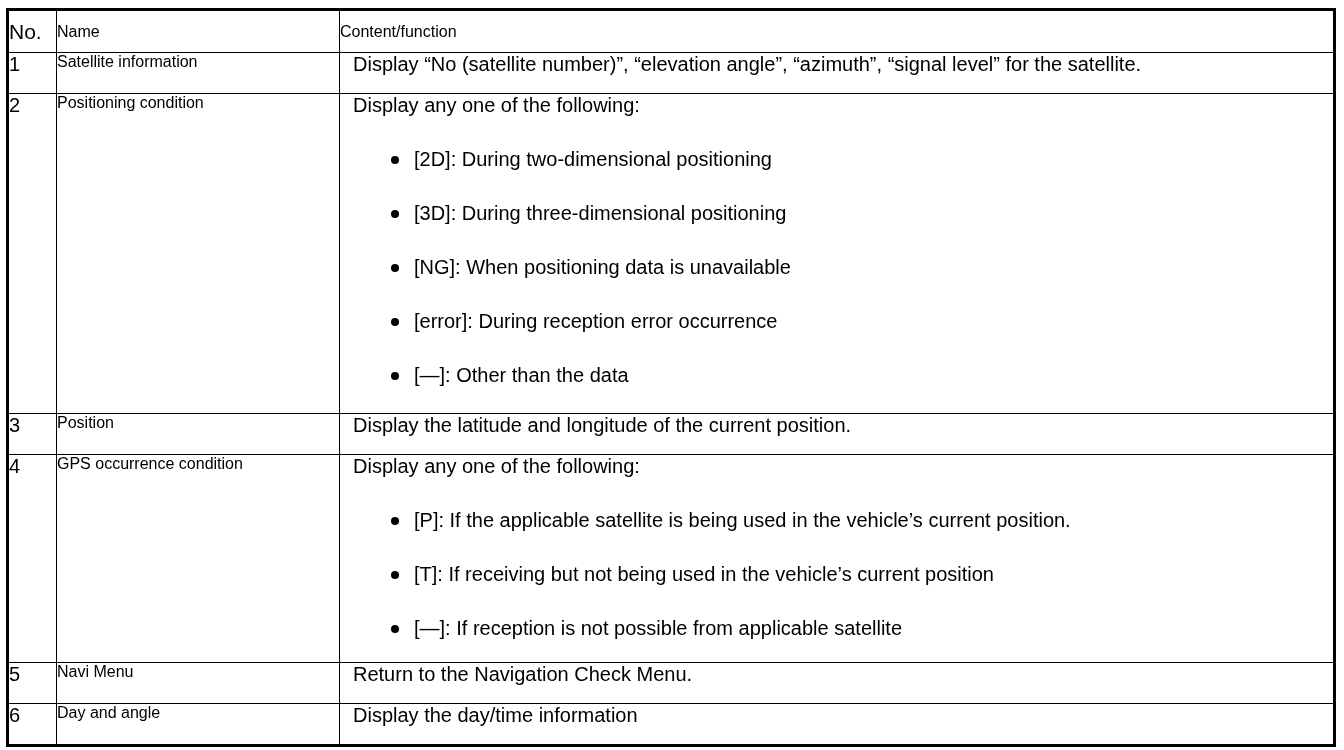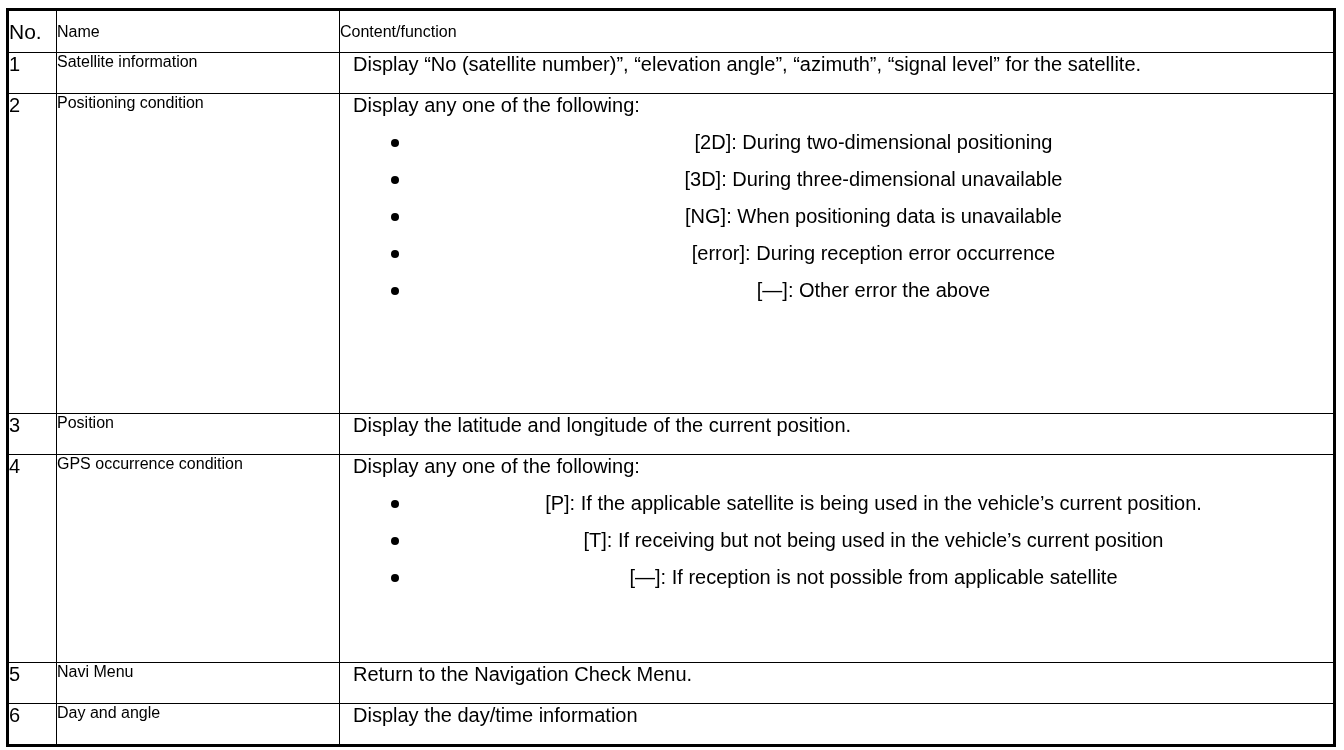--- a/index.html
+++ b/index.html
@@ -78,22 +78,21 @@
   ul.bullets {
     list-style: none;
     margin: 0;
     padding: 0;
   }
   ul.bullets li {
     position: relative;
     padding-left: 74px;
     font-size: 20px;
     line-height: 1.15;
-    margin-top: 14px;
-    text-align: center;
+    margin-top: 31px;
   }
   ul.bullets li .dot {
     position: absolute;
     left: 51px;
     top: 8px;
     width: 8px;
     height: 8px;
     background: #000;
     border-radius: 50%;
   }
@@ -140,33 +139,33 @@
         <td class="name-cell">Positioning condition</td>
         <td class="content-cell">
           <p class="lead">Display any one of the following:</p>
           <ul class="bullets">
             <li>
               <span class="dot"></span>
               <span>[2D]: During two-dimensional positioning</span>
             </li>
             <li>
               <span class="dot"></span>
-              <span>[3D]: During three-dimensional unavailable</span>
+              <span>[3D]: During three-dimensional positioning</span>
             </li>
             <li>
               <span class="dot"></span>
               <span>[NG]: When positioning data is unavailable</span>
             </li>
             <li>
               <span class="dot"></span>
               <span>[error]: During reception error occurrence</span>
             </li>
             <li>
               <span class="dot"></span>
-              <span>[—]: Other error the above</span>
+              <span>[—]: Other than the data</span>
             </li>
           </ul>
         </td>
       </tr>
 
       <tr class="r3">
         <td class="no-cell">3</td>
         <td class="name-cell">Position</td>
         <td class="content-cell">
           <p class="lead">Display the latitude and longitude of the current position.</p>

